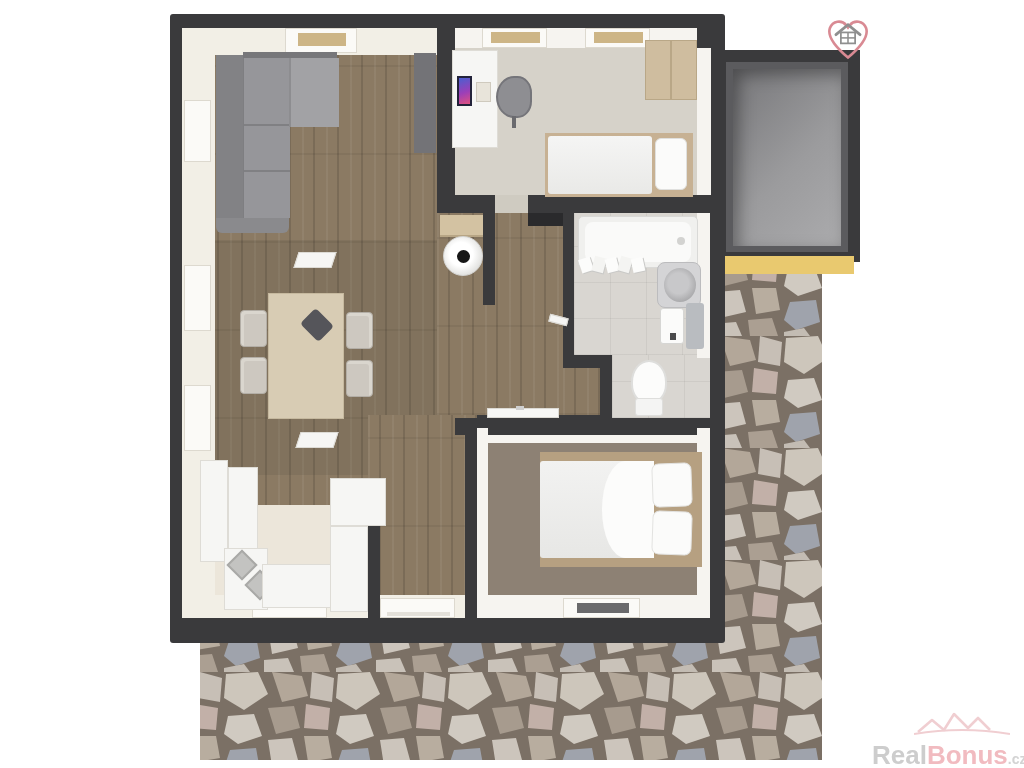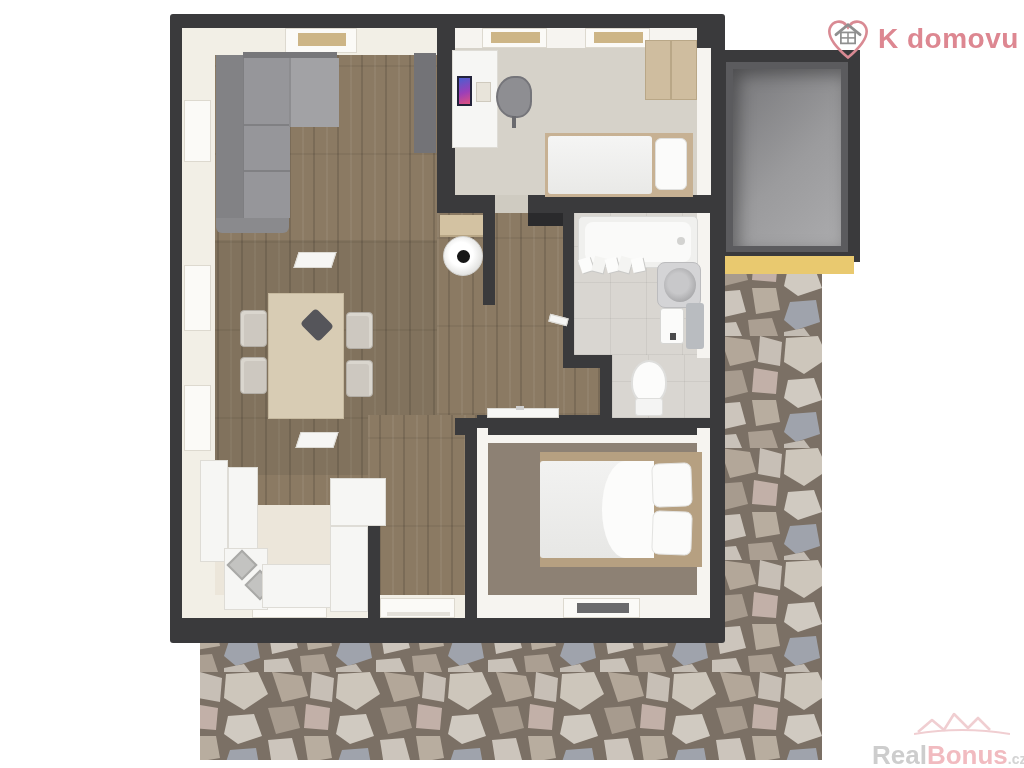--- a/index.html
+++ b/index.html
@@ -208,21 +208,20 @@
   <div class="a" style="left:652px;top:511px;width:40px;height:44px;background:#fbfbfa;border:1px solid #e2e2e0;border-radius:7px;transform:rotate(2deg);box-sizing:border-box;"></div>
 
   <div id="logo" class="a" style="left:826px;top:16px;height:46px;">
     <svg width="44" height="46" viewBox="0 0 40 42">
       <path d="M20 38 C7 27 1 18 3.5 11 C6 4.5 14 3 18.5 8.5 L20 10.5 L21.5 8.5 C26 3 34 4.5 36.5 11 C39 18 33 27 20 38 Z" fill="none" stroke="#d98a93" stroke-width="2.4"></path>
       <polyline points="9,17 20,8 31,17" fill="none" stroke="#8f8f8f" stroke-width="2.6" stroke-linecap="round"></polyline>
       <rect x="13.5" y="15" width="13" height="10" fill="#ffffff" stroke="#8f8f8f" stroke-width="1.6"></rect>
       <line x1="20" y1="15" x2="20" y2="25" stroke="#8f8f8f" stroke-width="1.4"></line>
       <line x1="13.5" y1="20" x2="26.5" y2="20" stroke="#8f8f8f" stroke-width="1.4"></line>
     </svg>
-    <span class="logo-text">K domovu</span>
   </div>
 
   <div id="watermark" class="a" style="left:872px;top:710px;width:150px;">
     <svg width="96" height="26" viewBox="0 0 96 26" style="margin-left:30px;">
       <polyline points="4,22 18,10 30,20 40,4 54,18 64,8 76,20" fill="none" stroke="#efc9cd" stroke-width="2.6" stroke-linejoin="round"></polyline>
       <path d="M0,24 Q48,16 96,24" fill="none" stroke="#efc9cd" stroke-width="2"></path>
     </svg>
     <div class="wm-line">
       <span class="wm-real">Real</span><span class="wm-bonus">Bonus</span><span class="wm-cz">.cz</span>
     </div>

